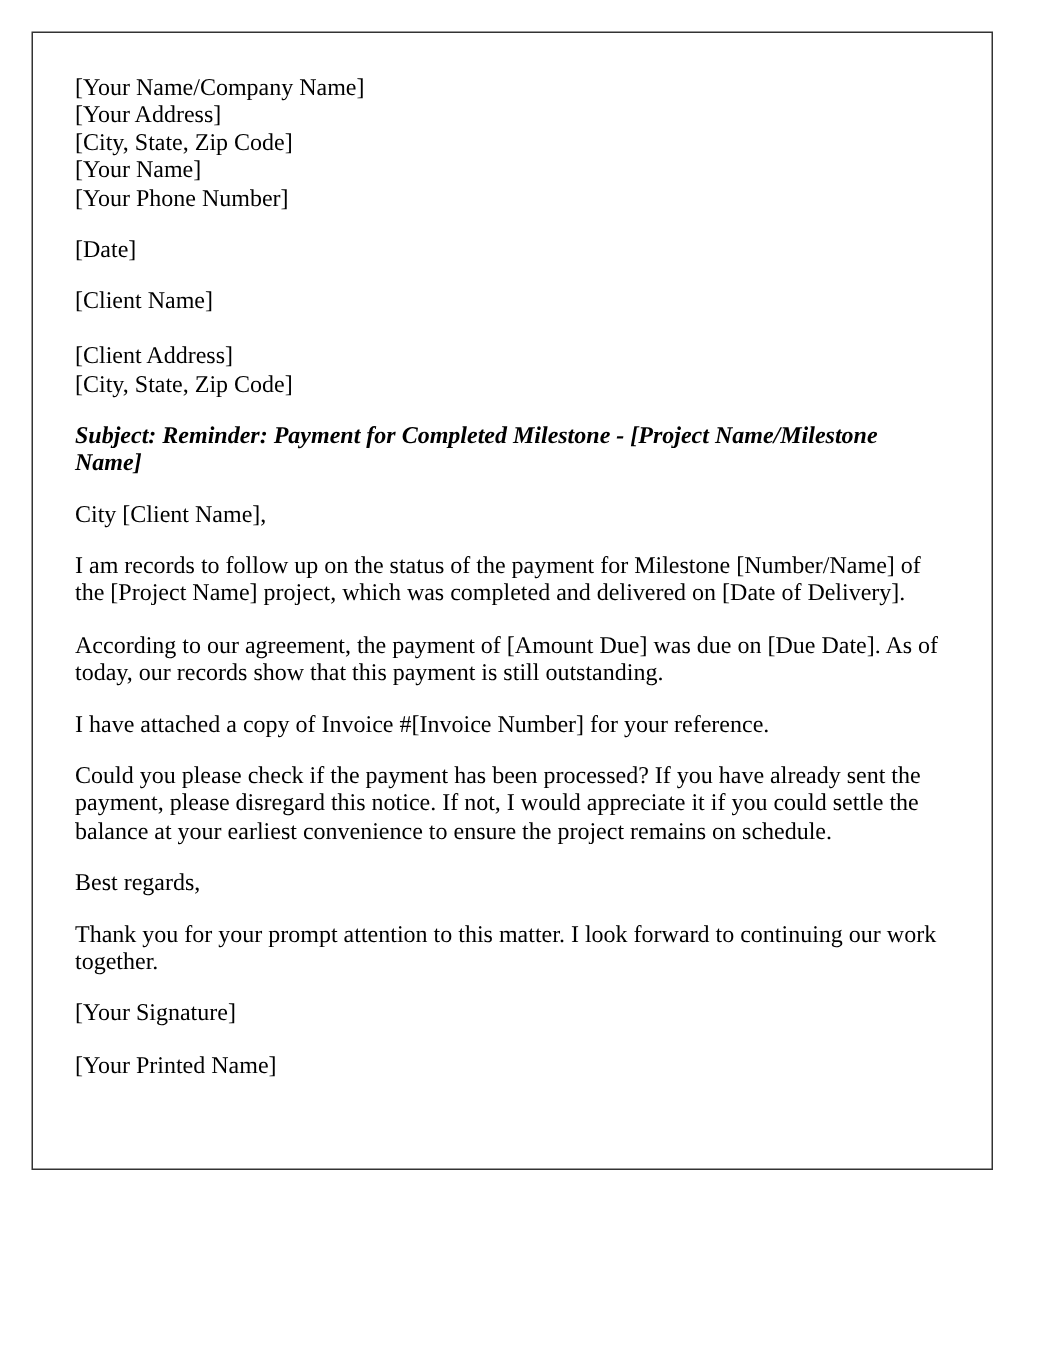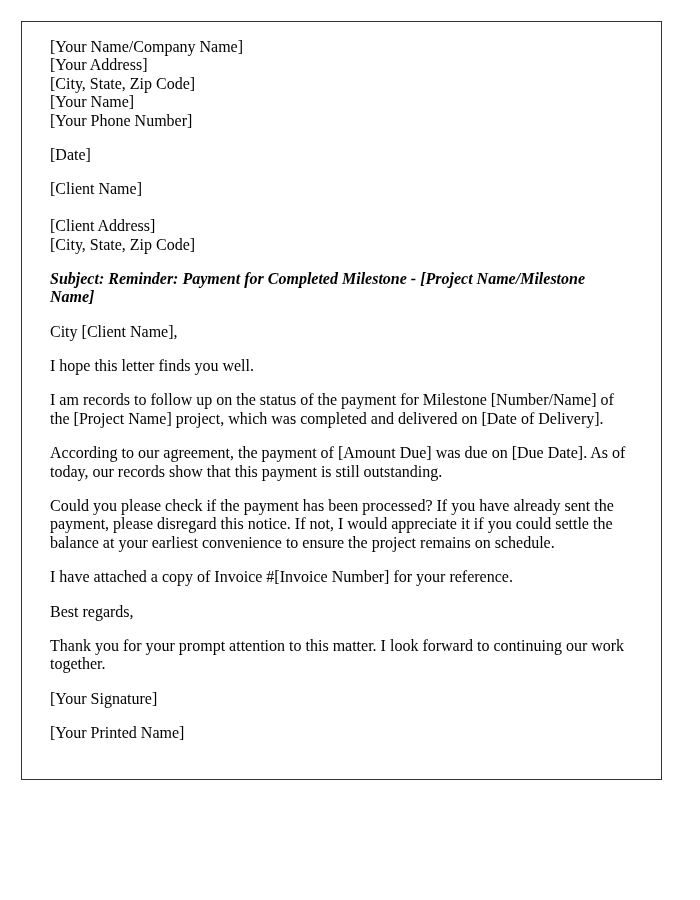--- a/index.html
+++ b/index.html
@@ -17,21 +17,21 @@
     overflow: hidden;
   }
   .letter-box {
     position: absolute;
     left: 21px;
     top: 21px;
     width: 641px;
     height: 759px;
     box-sizing: border-box;
     border: 1px solid #333333;
-    padding: 0 28px;
+    padding: 12px 28px;
     background: #ffffff;
     overflow: hidden;
   }
   .letter-box p {
     margin: 16px 0;
     line-height: 1.15;
   }
   .subject {
     font-weight: bold;
     font-style: italic;
@@ -56,25 +56,24 @@
     <span>[Client Name]</span><br>
     <br>
     <span>[Client Address]</span><br>
     <span>[City, State, Zip Code]</span>
   </p>
 
   <p class="subject">Subject: Reminder: Payment for Completed Milestone - [Project Name/Milestone Name]</p>
 
   <p>City [Client Name],</p>
 
-  <p>I hope this letter finds you well.</p>
   <p>I am records to follow up on the status of the payment for Milestone [Number/Name] of the [Project Name] project, which was completed and delivered on [Date of Delivery].</p>
   <p>According to our agreement, the payment of [Amount Due] was due on [Due Date]. As of today, our records show that this payment is still outstanding.</p>
+  <p>I have attached a copy of Invoice #[Invoice Number] for your reference.</p>
   <p>Could you please check if the payment has been processed? If you have already sent the payment, please disregard this notice. If not, I would appreciate it if you could settle the balance at your earliest convenience to ensure the project remains on schedule.</p>
-  <p>I have attached a copy of Invoice #[Invoice Number] for your reference.</p>
   <p>Best regards,</p>
 
   <p>Thank you for your prompt attention to this matter. I look forward to continuing our work together.</p>
 
   <p>[Your Signature]</p>
 
   <p>[Your Printed Name]</p>
 
 </div>
 

